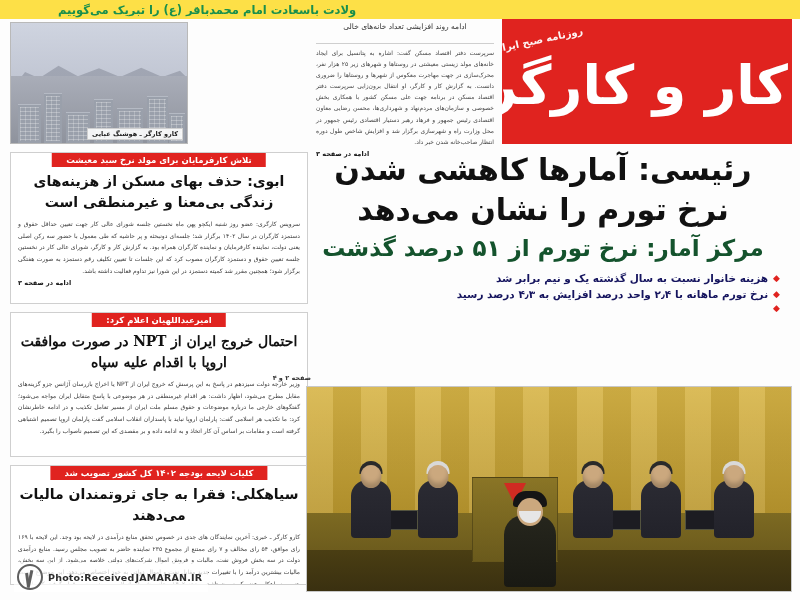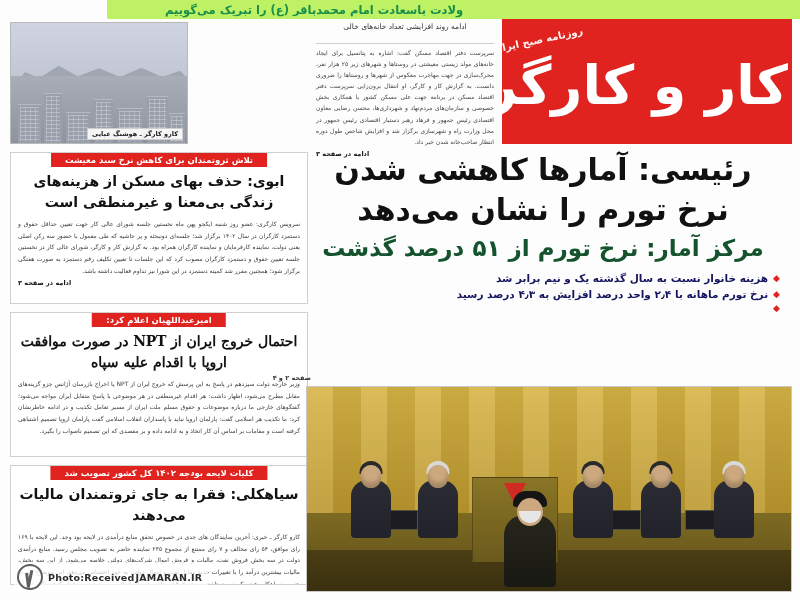--- a/index.html
+++ b/index.html
@@ -12,22 +12,22 @@
   }
   .page {
     position: relative;
     width: 800px; height: 600px;
     background: #fdfdfd;
   }
 
   
   .greeting-bar {
     position: absolute; top: 0; right: 0;
-    width: 693px; height: 19px;
-    background: #bef264;
+    width: 800px; height: 19px;
+    background: #fde047;
     display: flex; align-items: center; justify-content: flex-start;
     padding-left: 28px;
     direction: rtl;
   }
   .greeting-text {
     font-size: 11.5px; font-weight: bold; color: #1a8f4c;
     white-space: nowrap; letter-spacing: -0.2px;
     margin-right: auto; margin-left: 30px;
   }
 
@@ -354,21 +354,21 @@
       <div class="bldg" style="left:60%;width:15%;height:52%"></div>
       <div class="bldg" style="left:77%;width:12%;height:70%"></div>
       <div class="bldg" style="left:90%;width:9%;height:44%"></div>
     </div>
     <div class="photo-caption">کارو کارگر ـ هوشنگ عبایی</div>
   </div>
 
   <div class="left-col">
 
     <div class="card card-1">
-      <div class="card-kicker">تلاش ثروتمندان برای کاهش نرخ سبد معیشت</div>
+      <div class="card-kicker">تلاش کارفرمایان برای مولد نرخ سبد معیشت</div>
       <div class="card-headline">ابوی: حذف بهای مسکن از هزینه‌های زندگی بی‌معنا و غیرمنطقی است</div>
       <div class="card-body">سرویس کارگری: عضو روز شنبه ایکچو پهن ماه نخستین جلسه شورای عالی کار جهت تعیین حداقل حقوق و دستمزد کارگران در سال ۱۴۰۲ برگزار شد؛ جلسه‌ای دونبحثه و پر حاشیه که طی معمول با حضور سه رکن اصلی یعنی دولت، نماینده کارفرمایان و نماینده کارگران همراه بود. به گزارش کار و کارگر، شورای عالی کار در نخستین جلسه تعیین حقوق و دستمزد کارگران مصوب کرد که این جلسات تا تعیین تکلیف رقم دستمزد به صورت هفتگی برگزار شود؛ همچنین مقرر شد کمیته دستمزد در این شورا نیز تداوم فعالیت داشته باشد.</div>
       <div class="card-more">ادامه در صفحه ۳</div>
     </div>
 
     <div class="card card-2">
       <div class="card-kicker">امیرعبداللهیان اعلام کرد:</div>
       <div class="card-headline serif">احتمال خروج ایران از NPT در صورت موافقت اروپا با اقدام علیه سپاه</div>
       <div class="card-body">وزیر خارجه دولت سیزدهم در پاسخ به این پرسش که خروج ایران از NPT یا اخراج بازرسان آژانس جزو گزینه‌های مقابل مطرح می‌شود، اظهار داشت: هر اقدام غیرمنطقی در هر موضوعی با پاسخ متقابل ایران مواجه می‌شود؛ گفتگوهای خارجی ما درباره موضوعات و حقوق مسلم ملت ایران از مسیر تعامل تکذیب و در ادامه خاطرنشان کرد: ما تکذیب هر اسلامی گفت: پارلمان اروپا نباید با پاسداران انقلاب اسلامی گفت پارلمان اروپا تصمیم اشتباهی گرفته است و مقامات بر اساس آن کار اتخاذ و به ادامه داده و بر مقصدی که این تصمیم ناصواب را بگیرد.</div>
     </div>

